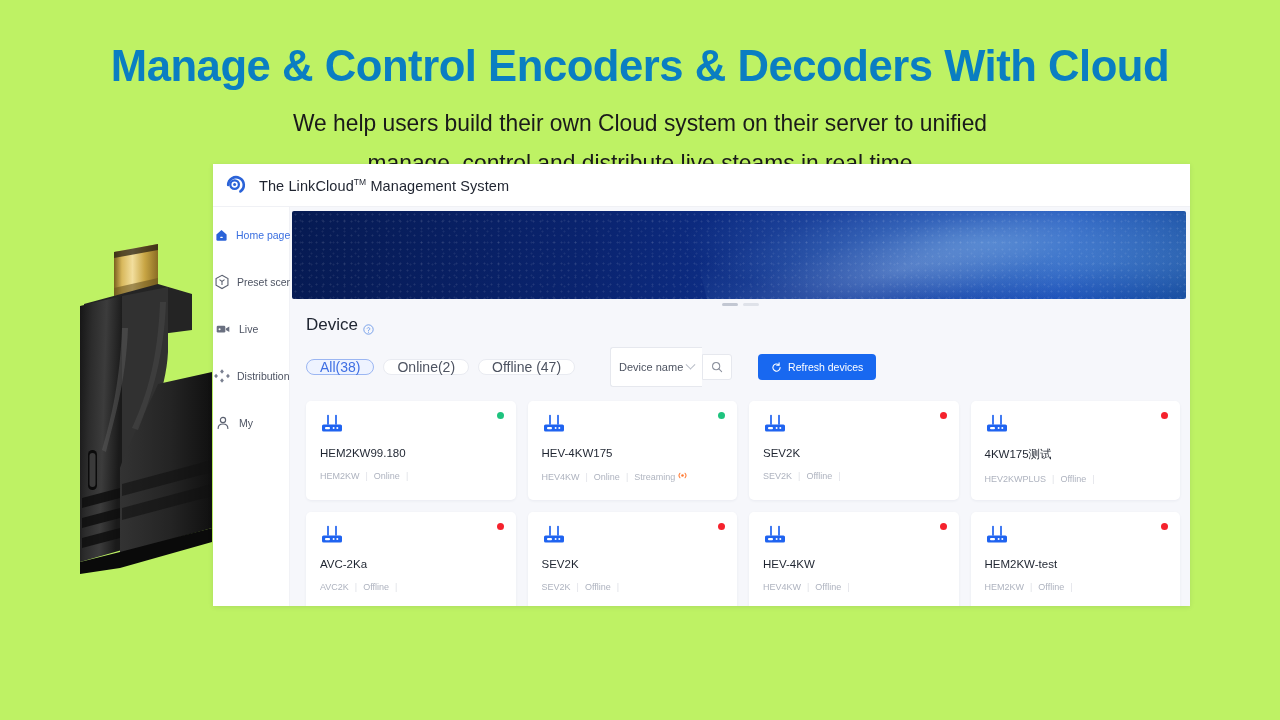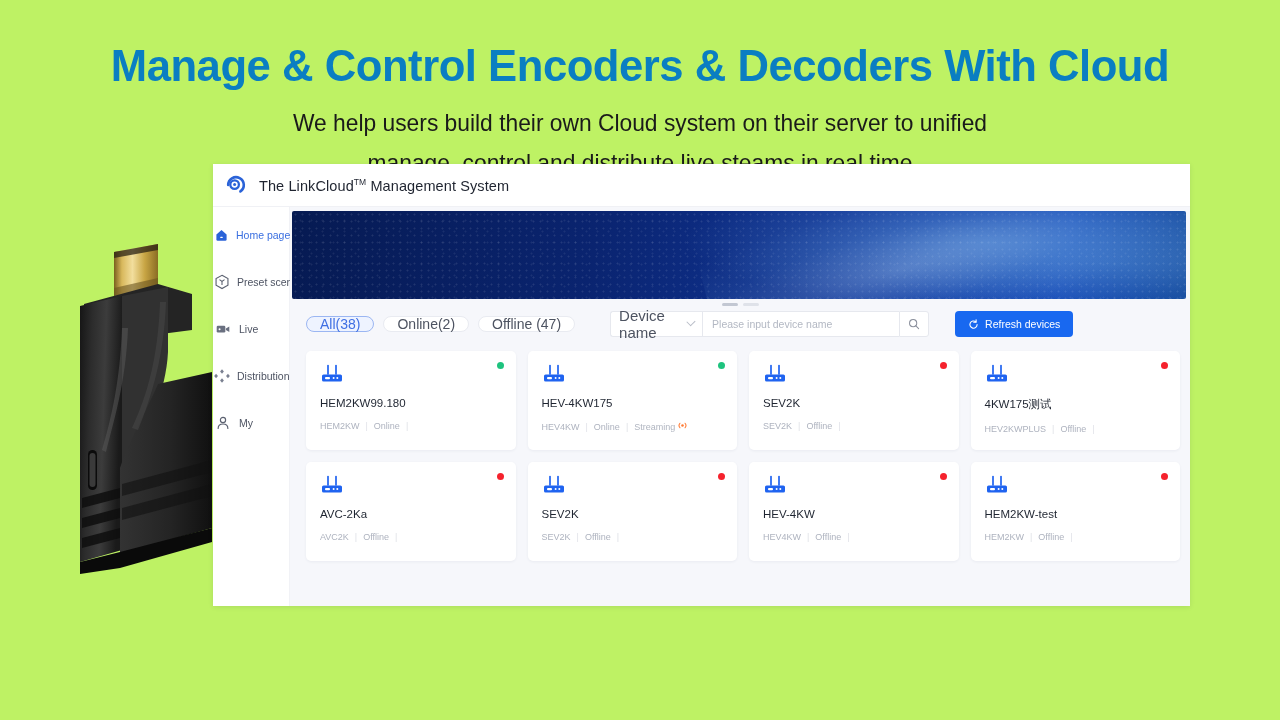--- a/index.html
+++ b/index.html
@@ -127,24 +127,24 @@
   .seg {
     height: 16px; min-width: 62px; padding: 0 13px;
     display: flex; align-items: center; justify-content: center;
     background: #fff; border: 1px solid #e9ebf1; border-radius: 8px;
     font-size: 14px; color: #4d5361; margin-right: 9px; white-space: nowrap;
   }
   .seg.active { background: #eef3ff; border-color: #9bb6f2; color: #3f6fe3; }
 
   .search-group { display: flex; align-items: center; margin-left: 26px; }
   .select {
-    height: 26px; width: 92px; padding: 0 8px;
+    height: 40px; width: 92px; padding: 0 8px;
     background: #fff; border: 1px solid #e6e8ee; border-right: none;
     border-radius: 3px 0 0 3px; display: flex; align-items: center;
-    font-size: 15px; color: #4d5361;
+    font-size: 11px; color: #4d5361;
   }
   .select .chev { margin-left: auto; width: 7px; height: 7px; }
   .search-input {
     height: 26px; width: 197px; padding: 0 9px;
     background: #fff; border: 1px solid #e6e8ee; border-right: none;
     display: flex; align-items: center; font-size: 10.5px; color: #b3b8c3;
   }
   .search-btn {
     height: 26px; width: 30px; background: #fff;
     border: 1px solid #e6e8ee; border-radius: 0 3px 3px 0;
@@ -322,32 +322,41 @@
       </div>
 
       <div class="main">
 
         <div class="banner"></div>
         <div class="dots">
           <span class="dot active"></span>
           <span class="dot"></span>
         </div>
 
+        <div class="section-title">
+          <span>Device</span>
+          <span class="info-ico">
+            <svg viewBox="0 0 12 12" width="11" height="11">
+              <circle cx="6" cy="6" r="5.1" fill="none" stroke="#6f9ae8" stroke-width="1"></circle>
+              <path d="M4.6 4.6 A1.5 1.5 0 1 1 6 6.8 L6 7.5" fill="none" stroke="#6f9ae8" stroke-width="1" stroke-linecap="round"></path>
+              <circle cx="6" cy="9" r=".55" fill="#6f9ae8"></circle>
+            </svg>
+          </span>
+        </div>
 
         <div class="toolbar">
           <div class="seg active">All(38)</div>
           <div class="seg">Online(2)</div>
           <div class="seg">Offline (47)</div>
 
           <div class="search-group">
             <div class="select">
               <span>Device name</span>
               <span class="chev"></span>
             </div>
-            <div class="search-input">Please input device name</div>
             <div class="search-btn">
               <svg viewBox="0 0 14 14" width="12" height="12">
                 <circle cx="6" cy="6" r="4.2" fill="none" stroke="#8b909c" stroke-width="1.2"></circle>
                 <line x1="9.2" y1="9.2" x2="12.4" y2="12.4" stroke="#8b909c" stroke-width="1.2" stroke-linecap="round"></line>
               </svg>
             </div>
           </div>
 
           <div class="refresh-btn">
             <svg viewBox="0 0 14 14" width="11" height="11">

